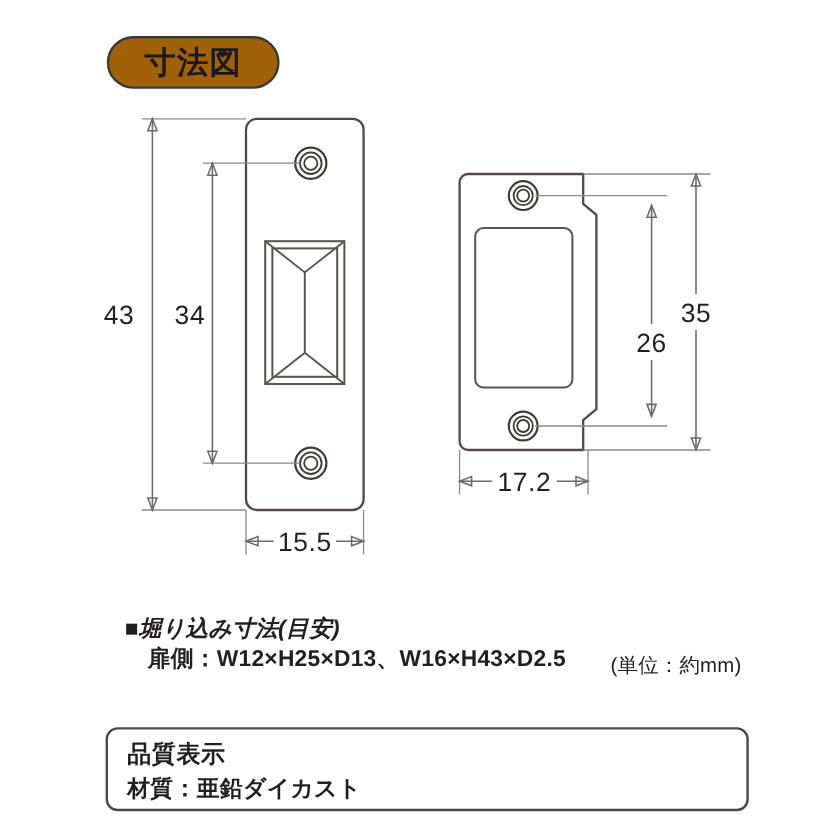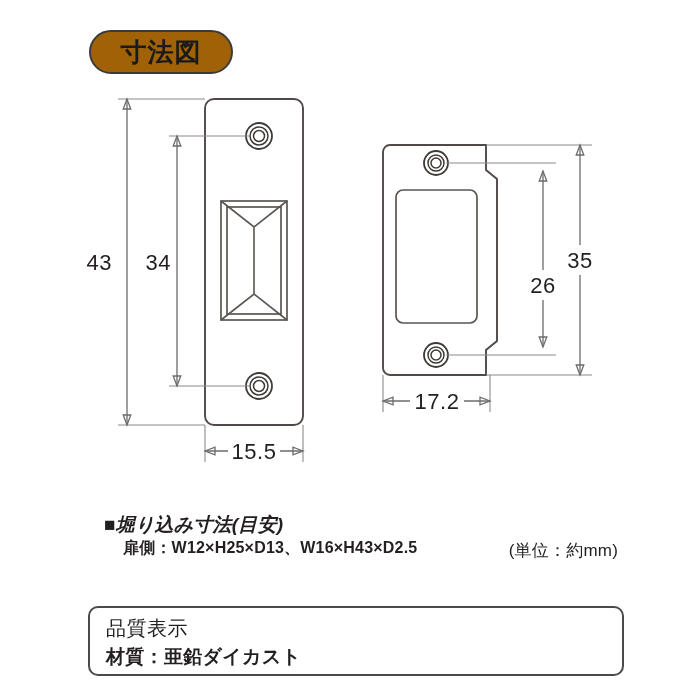--- a/index.html
+++ b/index.html
@@ -64,21 +64,21 @@
   }
   .spec-heading {
     font-size: 19px;
     font-weight: bold;
     line-height: 1.32;
     letter-spacing: 0.2px;
     white-space: nowrap;
     font-style: italic;
   }
   .spec-line {
-    font-size: 16px;
+    font-size: 19px;
     font-weight: bold;
     line-height: 1.34;
     letter-spacing: 0.2px;
     margin-left: 19px;
     white-space: nowrap;
   }
   .spec-unit-row {
     position: relative;
     height: 22px;
   }
@@ -102,21 +102,21 @@
     border: 2px solid #4a4a4a;
     border-radius: 10px;
     box-sizing: border-box;
     background: #ffffff;
   }
   .quality-title {
     position: absolute;
     left: 16px;
     top: 7px;
     font-size: 20px;
-    font-weight: normal;
+    font-weight: bold;
     letter-spacing: 0.5px;
     white-space: nowrap;
   }
   .quality-material {
     position: absolute;
     left: 16px;
     top: 36px;
     font-size: 19px;
     font-weight: bold;
     letter-spacing: 0.3px;

